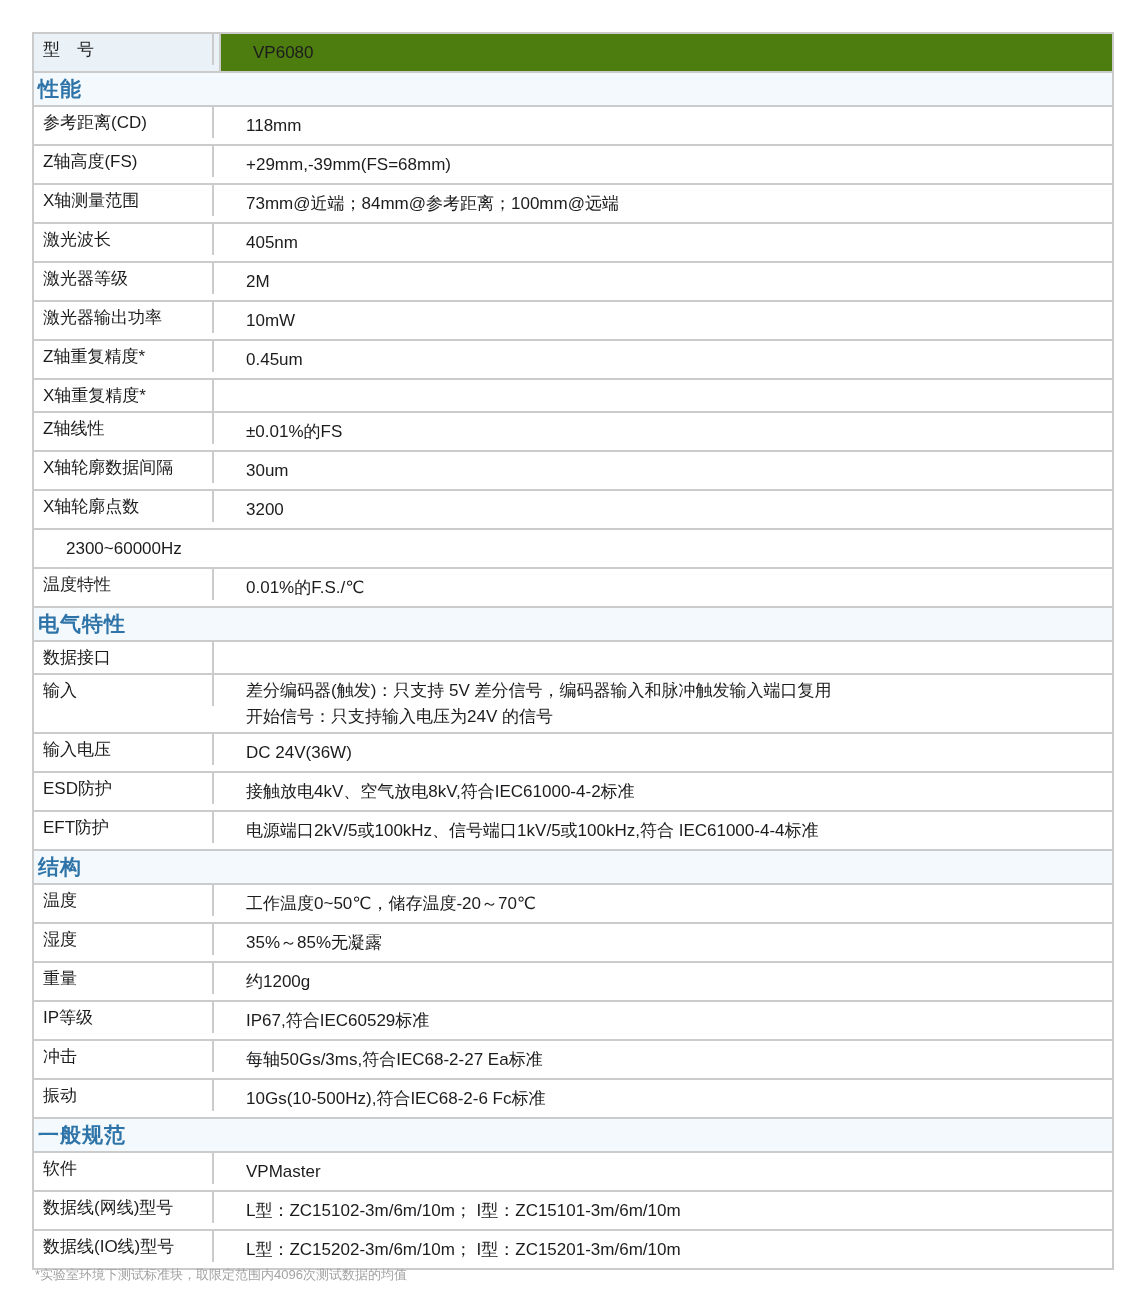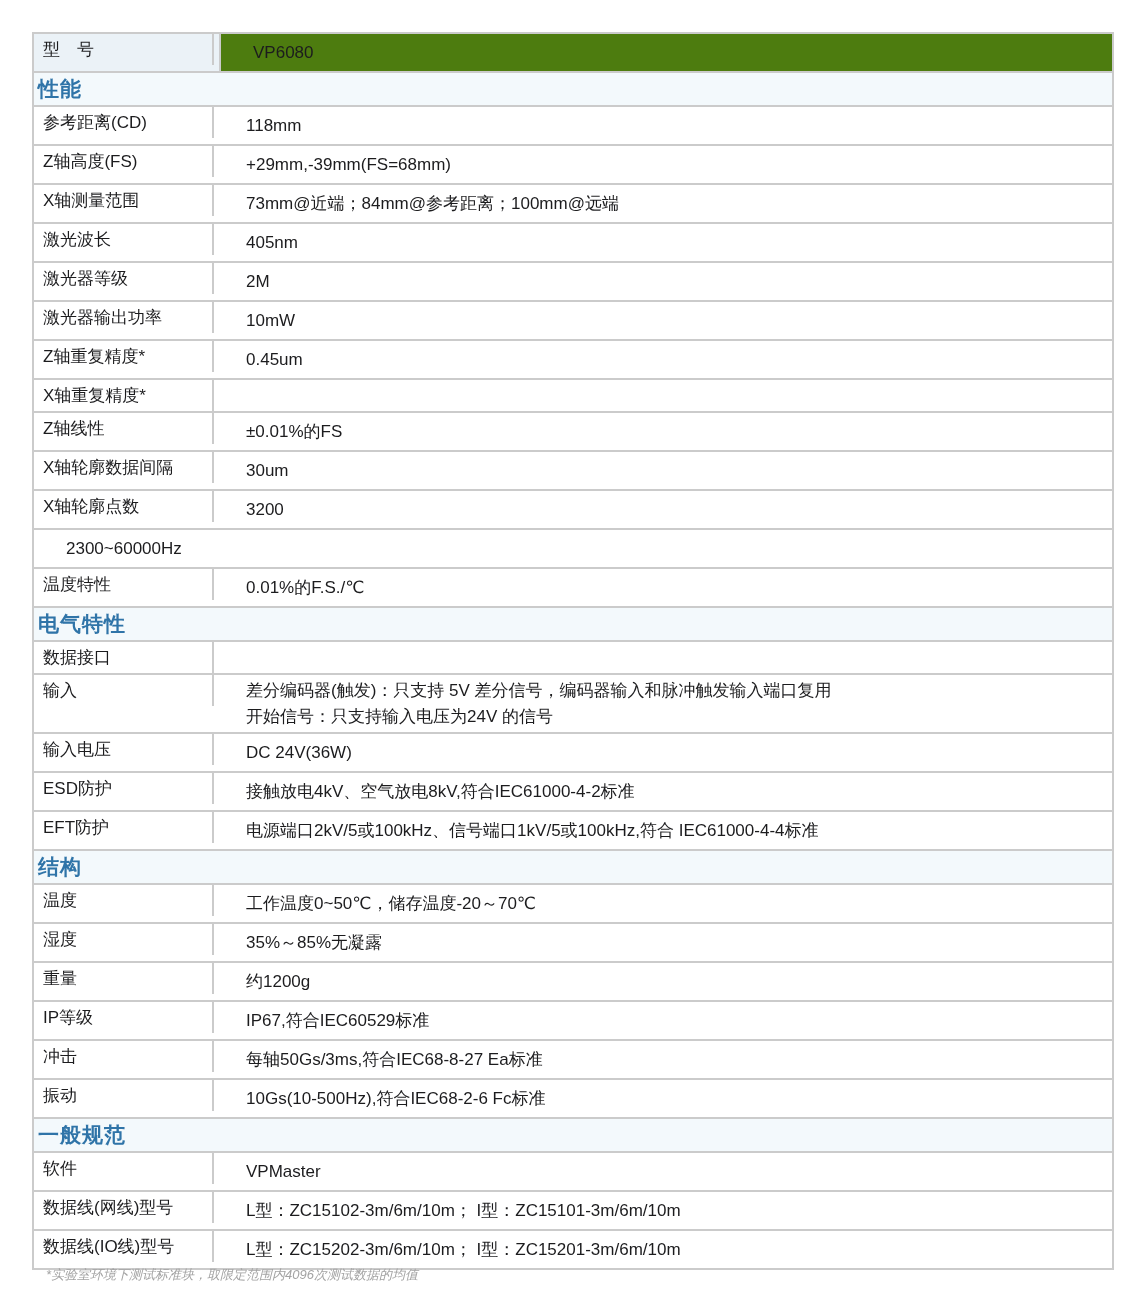--- a/index.html
+++ b/index.html
@@ -55,24 +55,23 @@
     padding-left: 4px;
     display: flex;
     align-items: center;
     font-size: 21px;
     font-weight: bold;
     color: #2f74a8;
     letter-spacing: 1px;
   }
   .footnote {
     position: absolute;
-    left: 46px; top: 1266px;
+    left: 35px; top: 1266px;
     font-size: 13px;
     color: #a3a3a3;
-    font-style: italic;
   }
 </style>
 </head>
 <body>
 
 <div class="spec-table">
 
   <div class="row model-row">
     <div class="label-cell">型　号</div>
     <div class="model-gap"></div>
@@ -171,21 +170,21 @@
   <div class="row">
     <div class="label-cell">重量</div>
     <div class="value-cell">约1200g</div>
   </div>
   <div class="row">
     <div class="label-cell">IP等级</div>
     <div class="value-cell">IP67,符合IEC60529标准</div>
   </div>
   <div class="row">
     <div class="label-cell">冲击</div>
-    <div class="value-cell">每轴50Gs/3ms,符合IEC68-8-27 Ea标准</div>
+    <div class="value-cell">每轴50Gs/3ms,符合IEC68-2-27 Ea标准</div>
   </div>
   <div class="row">
     <div class="label-cell">振动</div>
     <div class="value-cell">10Gs(10-500Hz),符合IEC68-2-6 Fc标准</div>
   </div>
 
   <div class="row section-row">
     <div class="section-title">一般规范</div>
   </div>
   <div class="row">

